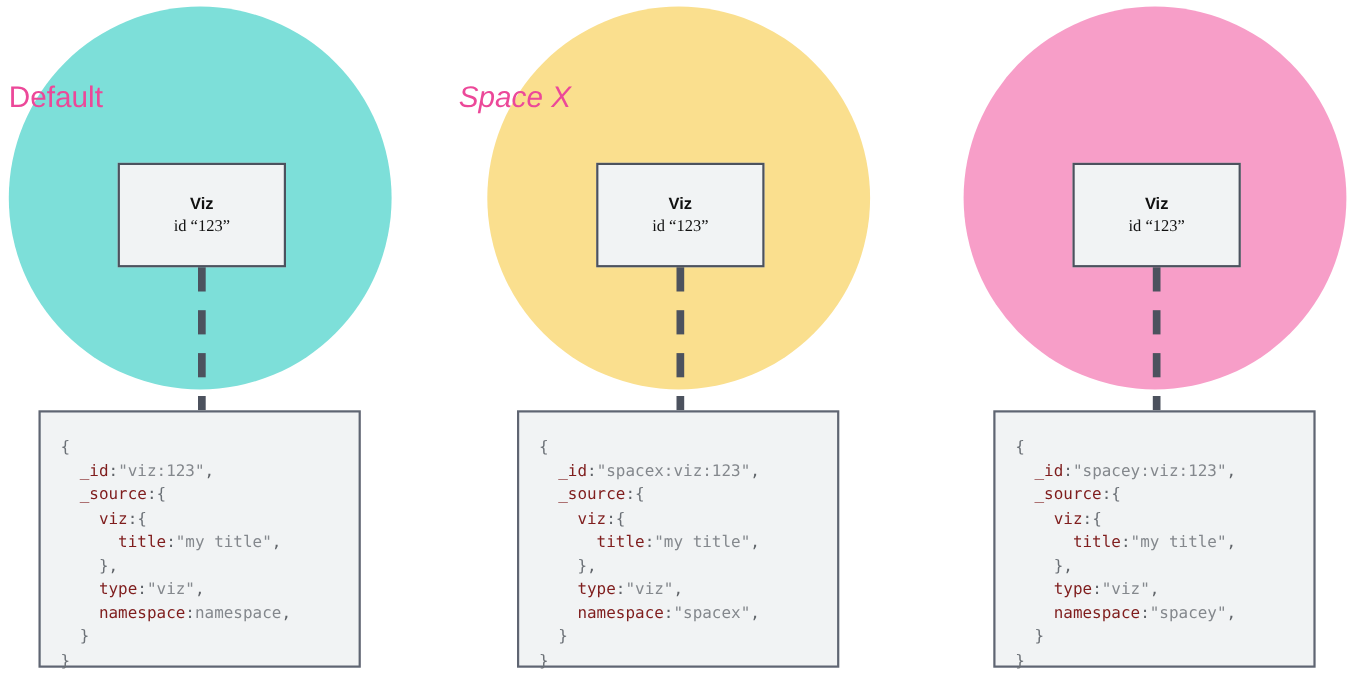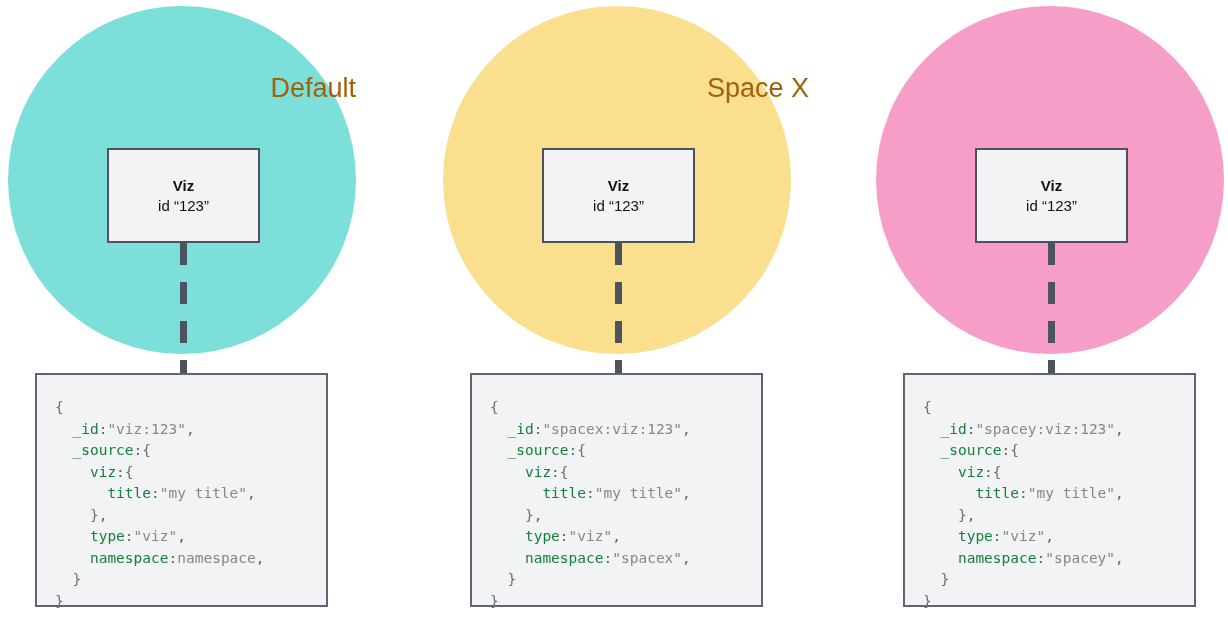--- a/index.html
+++ b/index.html
@@ -20,24 +20,24 @@
 
   
   .space-circle {
     position: absolute;
     border-radius: 50%;
   }
   .space-title {
     position: absolute;
     left: 0;
     right: 0;
-    text-align: right;
+    text-align: left;
     font-size: 27px;
     line-height: 32px;
-    color: #a16207;
+    color: #ec4899;
     font-family: "Liberation Sans", sans-serif;
     white-space: nowrap;
   }
 
   
   .viz-box {
     position: absolute;
     background: #f1f3f4;
     border: 2px solid #4c525e;
     box-sizing: border-box;
@@ -51,21 +51,21 @@
     font-weight: bold;
     color: #111111;
     line-height: 20px;
     font-family: "Liberation Sans", sans-serif;
   }
   .viz-sub {
     font-size: 15px;
     font-weight: normal;
     color: #111111;
     line-height: 20px;
-    font-family: Liberation Sans, sans-serif;
+    font-family: Liberation Serif, serif;
   }
 
   
   .connector {
     position: absolute;
     width: 7px;
   }
   .connector .dash {
     position: absolute;
     left: 0;
@@ -82,21 +82,21 @@
     padding: 22px 18px 18px 18px;
   }
   .code-block pre {
     margin: 0;
     font-family: "DejaVu Sans Mono", monospace;
     font-size: 14.5px;
     line-height: 21.5px;
     color: #3c4043;
     white-space: pre;
   }
-  .tok-key   { color: #15803d; }
+  .tok-key   { color: #7f1d1d; }
   .tok-punct { color: #5f6368; }
   .tok-val   { color: #84888d; }
   .tok-brace { color: #6b7076; }
 </style>
 </head>
 <body>
 
 <div id="canvas">
     <div class="space-circle" style="left: 8px; top: 6px; width: 348px; height: 348px; background: rgb(125, 223, 217);"></div>
     <div class="space-title" style="left: 8px; width: 348px; top: 72px;">Default</div>
@@ -116,21 +116,21 @@
 <span class="tok-key">  _source</span><span class="tok-punct">:</span><span class="tok-brace">{</span>
 <span class="tok-key">    viz</span><span class="tok-punct">:</span><span class="tok-brace">{</span>
 <span class="tok-key">      title</span><span class="tok-punct">:</span><span class="tok-val">"my title"</span><span class="tok-punct">,</span>
 <span class="tok-brace">    }</span><span class="tok-punct">,</span>
 <span class="tok-key">    type</span><span class="tok-punct">:</span><span class="tok-val">"viz"</span><span class="tok-punct">,</span>
 <span class="tok-key">    namespace</span><span class="tok-punct">:</span><span class="tok-val">namespace</span><span class="tok-punct">,</span>
 <span class="tok-brace">  }</span>
 <span class="tok-brace">}</span></pre>
     </div>
     <div class="space-circle" style="left: 443px; top: 6px; width: 348px; height: 348px; background: rgb(250, 223, 142);"></div>
-    <div class="space-title" style="left: 461px; width: 348px; top: 72px;">Space X</div>
+    <div class="space-title" style="left: 417px; width: 348px; top: 72px; font-style: italic;">Space X</div>
     <div class="viz-box" style="left: 542px; top: 148px; width: 153px; height: 95px;">
       <div class="viz-title">Viz</div>
       <div class="viz-sub">id “123”</div>
     </div>
     <div class="connector" style="left: 615px; top: 243px; height: 130px;">
       <div class="dash" style="top: 0px; height: 22px; background: rgb(76, 82, 94);"></div>
       <div class="dash" style="top: 39px; height: 22px; background: rgb(76, 82, 94);"></div>
       <div class="dash" style="top: 78px; height: 22px; background: rgb(76, 82, 94);"></div>
       <div class="dash" style="top: 117px; height: 13px; background: rgb(76, 82, 94);"></div>
     </div>

